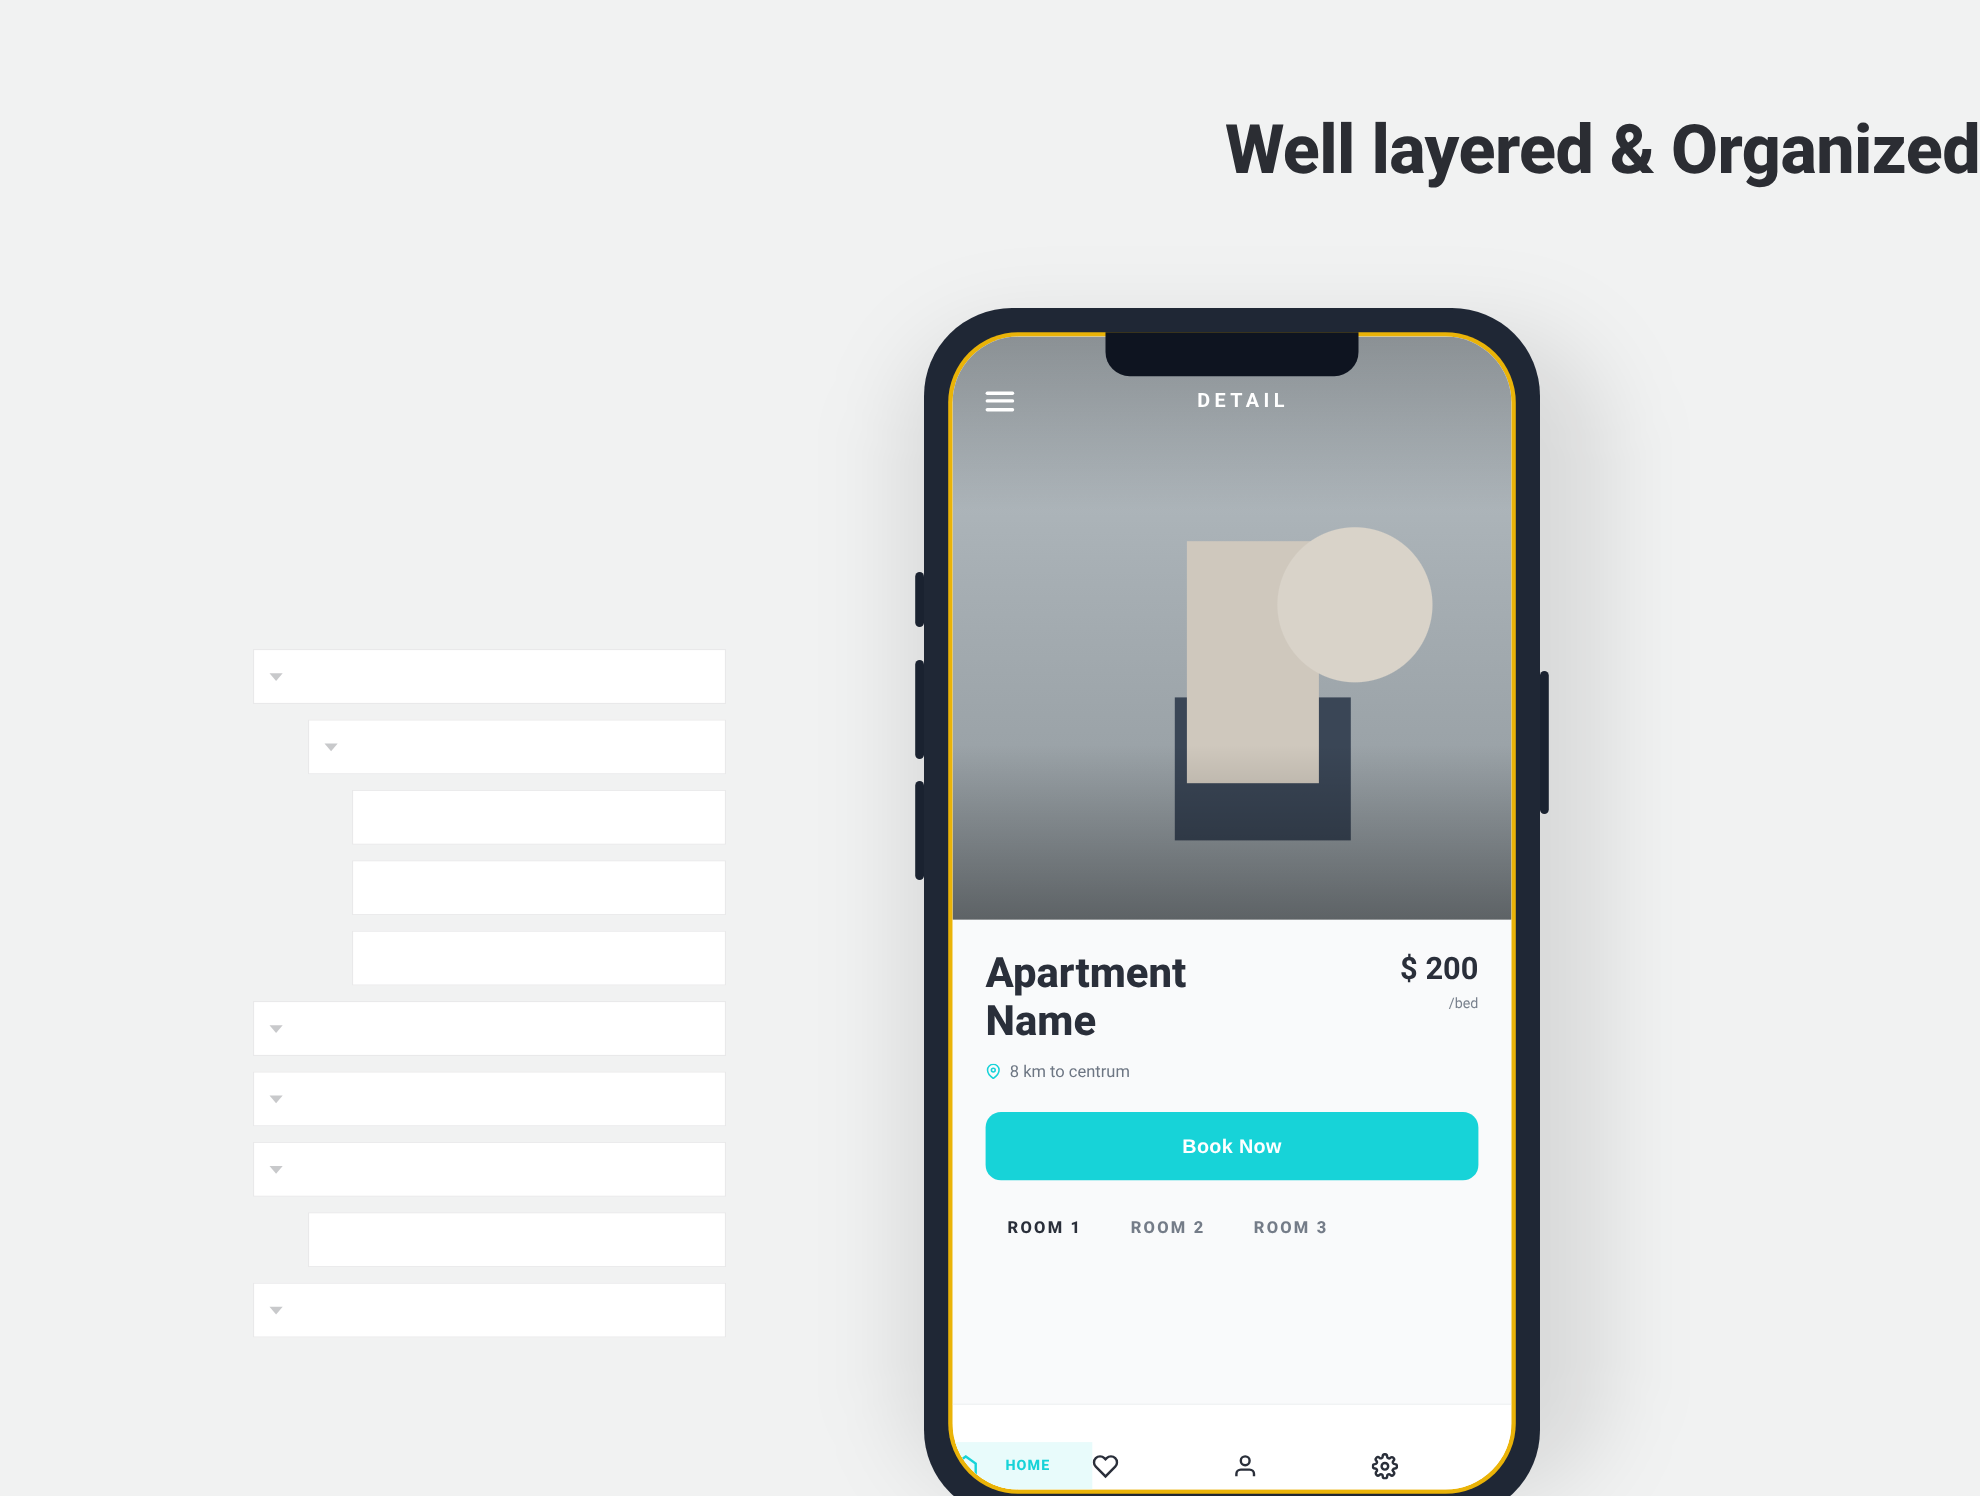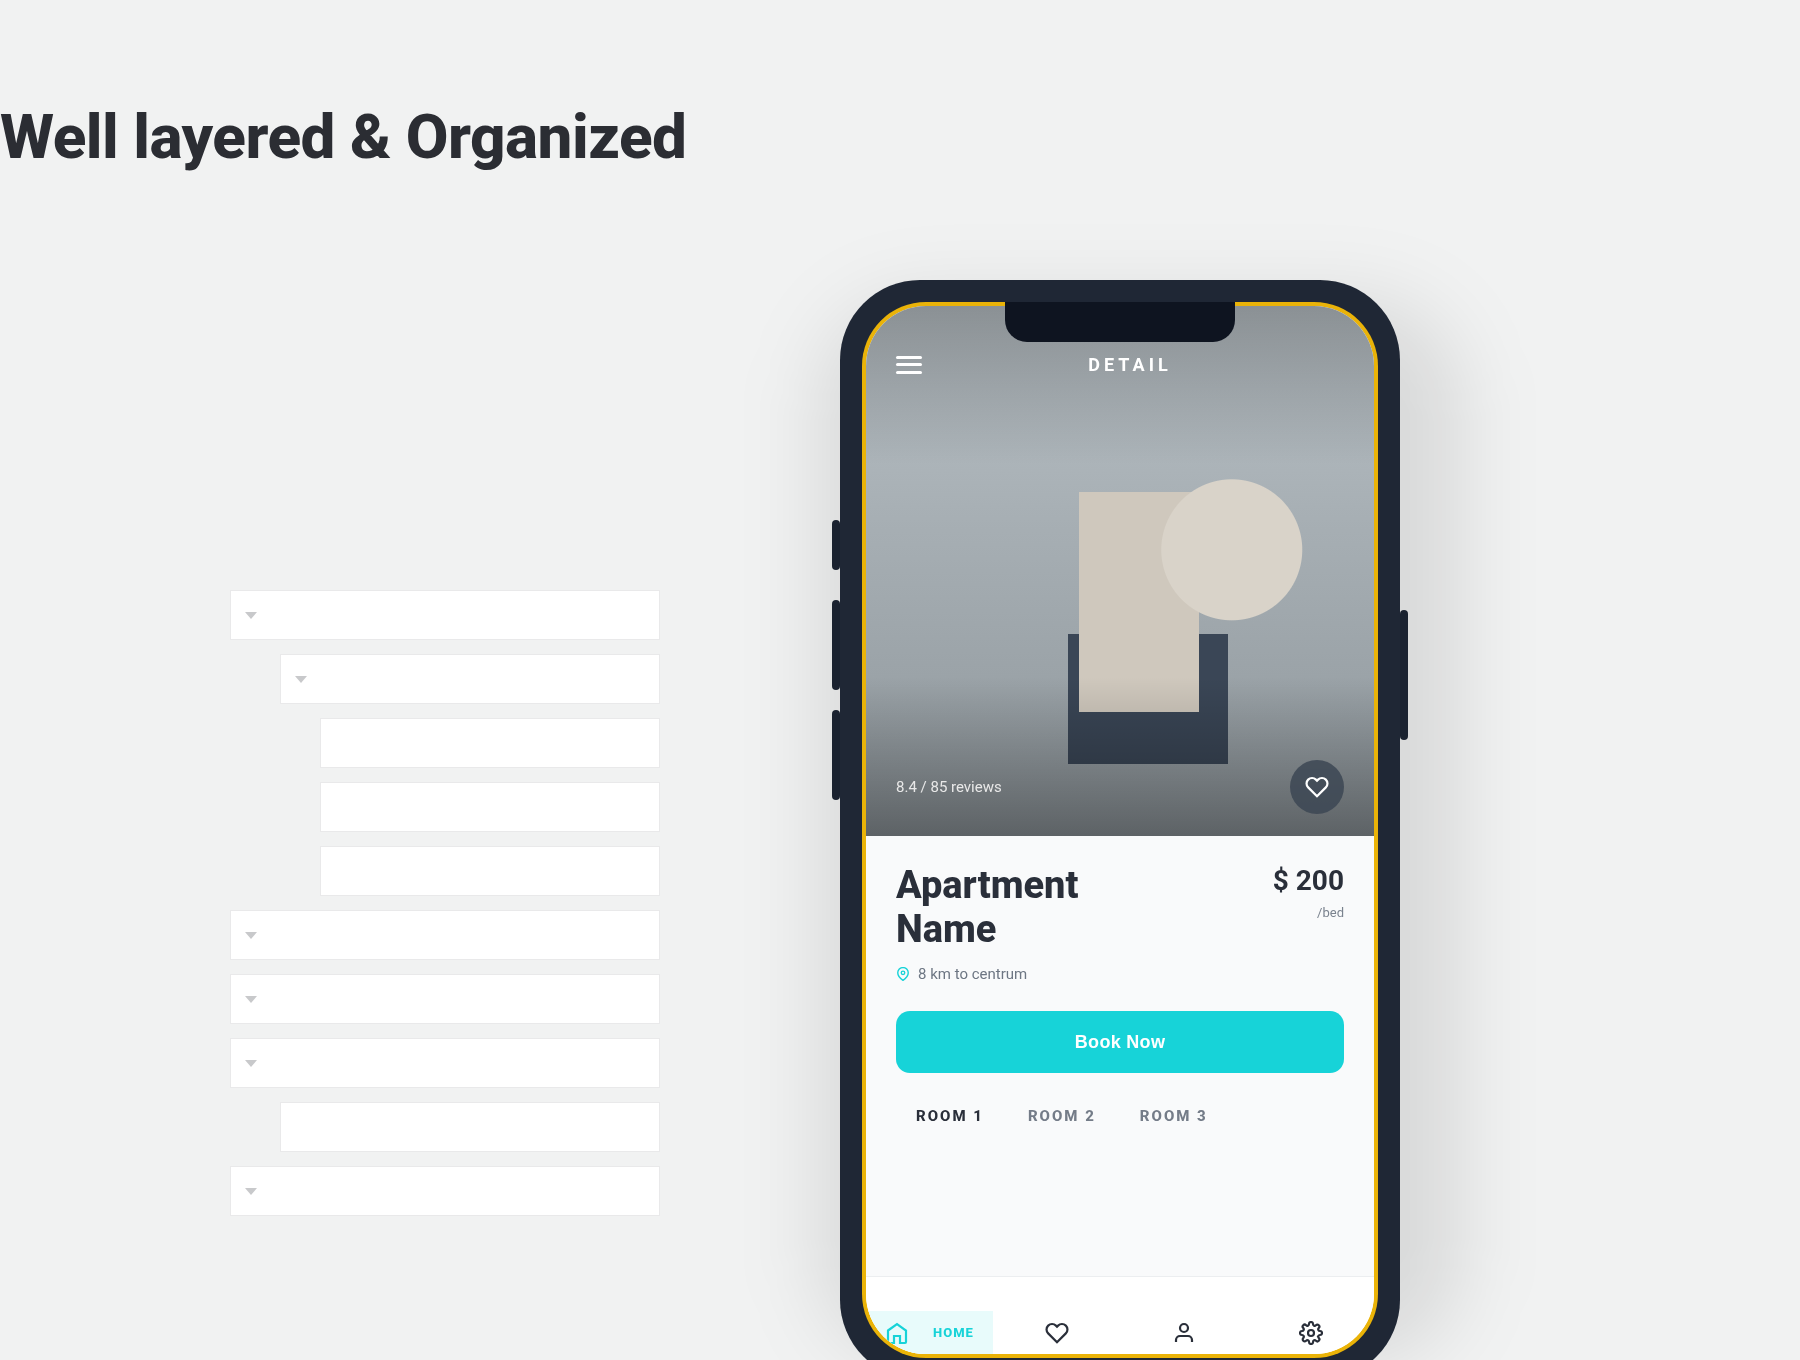--- a/index.html
+++ b/index.html
@@ -12,21 +12,21 @@
     position: relative;
     overflow: hidden;
   }
 
   
   .hero-heading {
     position: absolute;
     top: 100px;
     left: 0;
     width: 100%;
-    text-align: left;
+    text-align: right;
     font-size: 62px;
     font-weight: 800;
     color: #2b2d33;
     letter-spacing: -0.5px;
   }
 
   
   .layer-panel {
     position: absolute;
     left: 230px;
@@ -195,21 +195,21 @@
   
   .bottom-nav {
     height:78px;
     background:#ffffff;
     border-top:1px solid #eceef0;
     display:flex;
     align-items:stretch;
   }
   .nav-item {
     flex:1;
-    display:flex; align-items:center; justify-content:center; gap:24px;
+    display:flex; align-items:center; gap:24px;
     font-size:13px; font-weight:800; letter-spacing:1px;
     color:#2a2f3a;
     margin-top:34px;
   }
   .nav-item.active {
     background:#e8fbfb;
     color:#17d3d8;
   }
   .nav-item svg { width:24px; height:24px; stroke:currentColor; fill:none; stroke-width:2.2; }
   .nav-item.active svg { stroke:#17d3d8; }
@@ -257,28 +257,20 @@
       <div class="hero-img">
         <div class="hero-overlay"></div>
         <div class="topbar">
           <div class="menu-icon">
             <span></span>
               <span></span>
               <span></span>
           </div>
           <div class="topbar-title">DETAIL</div>
         </div>
-        <div class="rating-row">
-          <span>8.4 / 85 reviews</span>
-          <div class="fav-btn">
-            <svg viewBox="0 0 24 24">
-                <path d="M20.84 4.61a5.5 5.5 0 0 0-7.78 0L12 5.67l-1.06-1.06a5.5 5.5 0 0 0-7.78 7.78L12 21.23l8.84-8.84a5.5 5.5 0 0 0 0-7.78z"></path>
-              </svg>
-          </div>
-        </div>
       </div>
 
       <div class="info-card">
         <div class="title-row">
           <div class="apt-name">Apartment Name</div>
           <div class="price-box">
             <div class="price">$ 200</div>
             <div class="price-unit">/bed</div>
           </div>
         </div>

